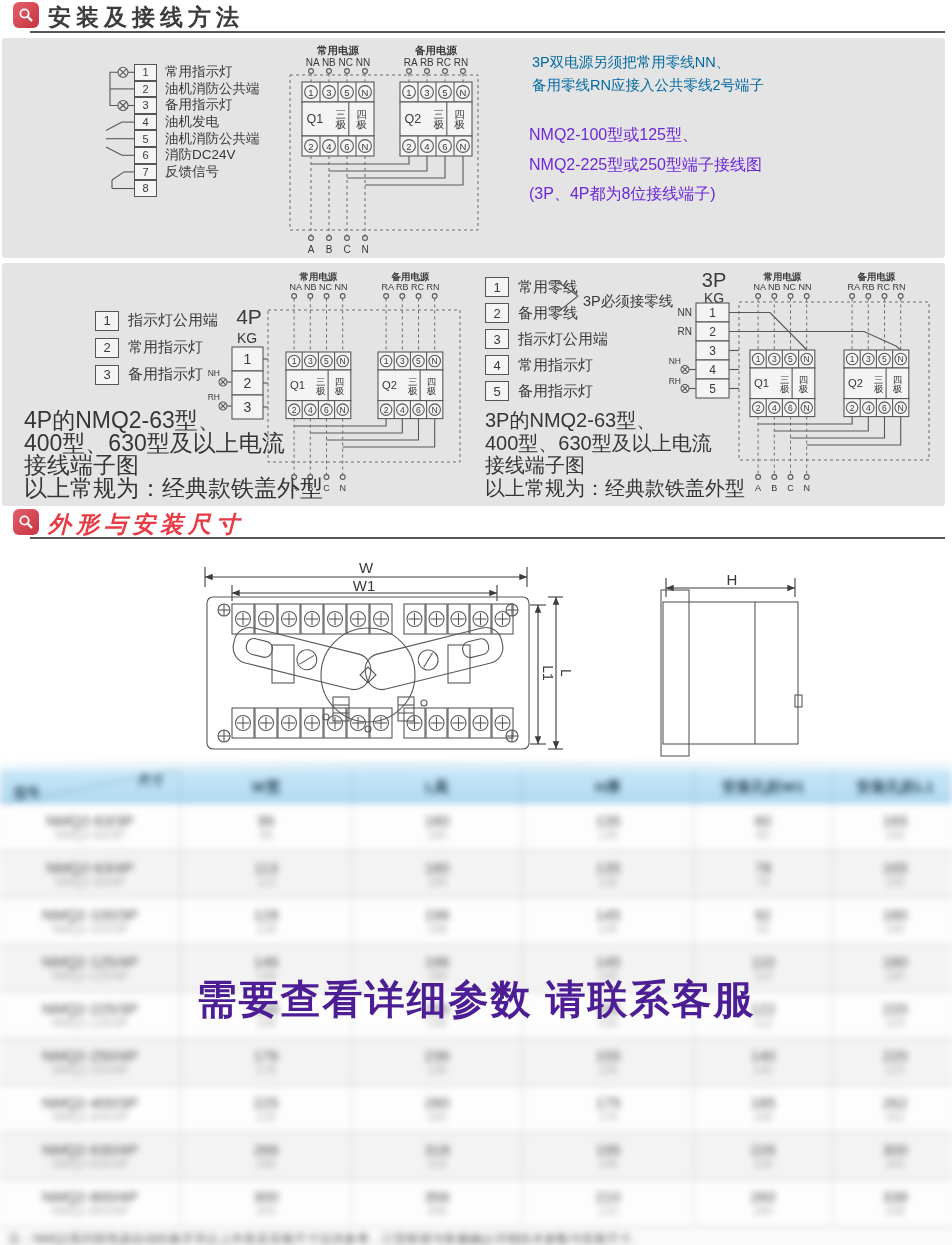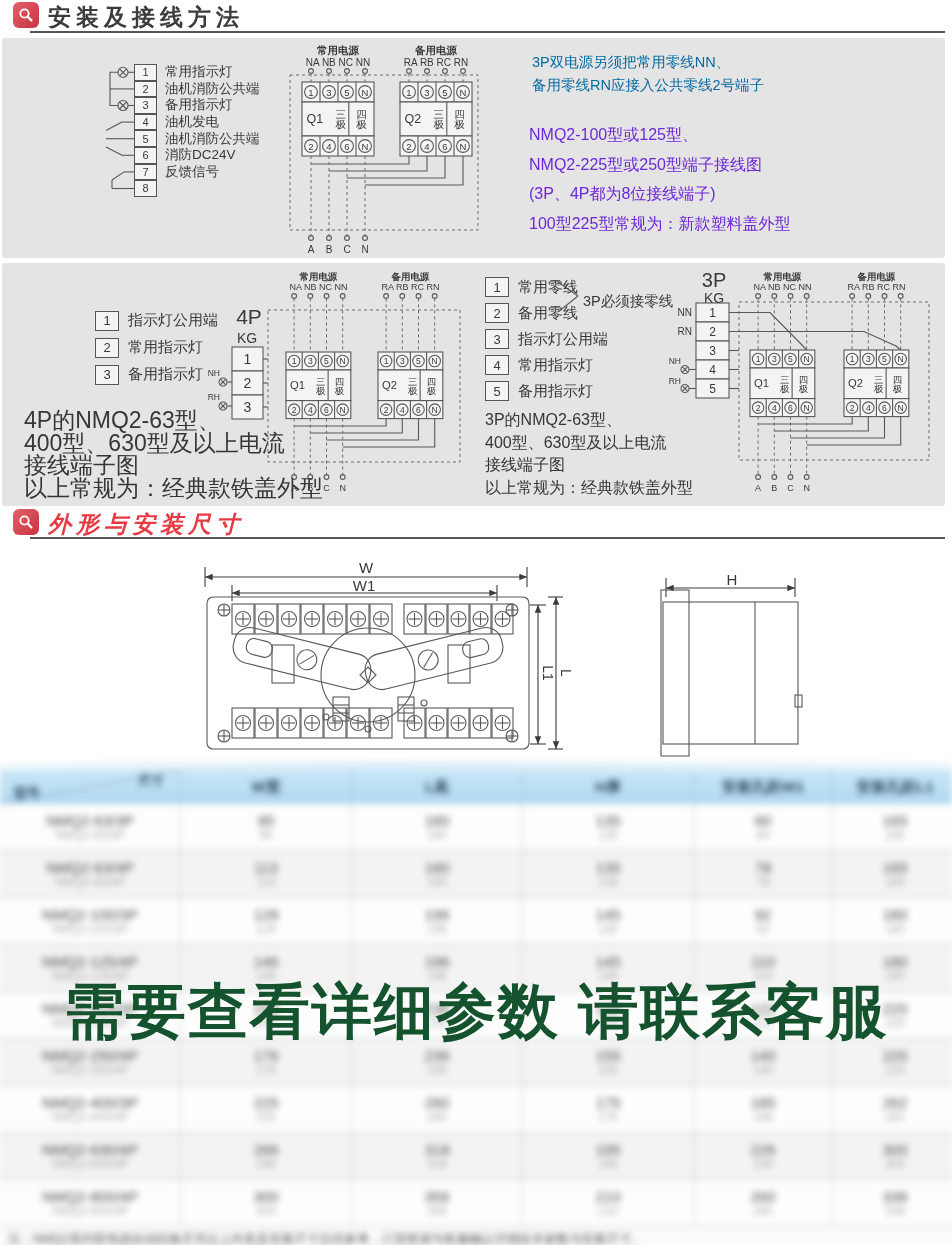--- a/index.html
+++ b/index.html
@@ -35,21 +35,21 @@
   .legend-b .lg-num{width:22px;height:18px;border:1px solid #55565a;background:#f4f4f4;font-size:13px;
        display:flex;align-items:center;justify-content:center;}
   .legend-b .lg-label{margin-left:9px;font-size:15px;font-weight:500;white-space:nowrap;}
   #legendBL .lg-row{height:27px;}
   #legendBR .lg-row{height:26px;}
   
   .note{position:absolute;z-index:2;white-space:nowrap;}
   #noteA-small{left:530px;top:13px;font-size:14.5px;line-height:23px;color:#0369a1;}
   #noteA-large{left:527px;top:82px;font-size:16px;line-height:29.5px;color:#6d28d9;}
   #noteBL{left:22px;top:146px;font-size:23px;line-height:22.5px;color:#353638;}
-  #noteBR{left:483px;top:146px;font-size:16px;line-height:22.5px;color:#353638;}
+  #noteBR{left:483px;top:146px;font-size:20px;line-height:22.5px;color:#353638;}
   
   #svgD{position:absolute;left:0;top:545px;}
   
   .table-zone{position:absolute;left:0;top:762px;width:952px;height:483px;background:#fbfbfb;}
   .blurwrap{position:absolute;inset:0;filter:blur(3.2px);}
   .thead-strip{height:8px;background:linear-gradient(90deg,#f3f9fd,#d9ecf8 40%,#eef7fc);}
   .thead{display:flex;height:34px;background:linear-gradient(#c9e7f8,#b0d8f0);
          font-weight:bold;font-size:15px;color:#2e4a5e;}
   .thcell{display:flex;align-items:center;justify-content:center;border-right:1px solid #9fc3d8;position:relative;}
   .c0{width:180px;flex:0 0 180px;}
@@ -65,21 +65,21 @@
   .trow{display:flex;height:46px;border-bottom:1px solid #c9cacb;}
   .trow:nth-child(even){background:#f3f3f3;}
   .trow:nth-child(odd){background:#fdfdfd;}
   .tcell{display:flex;flex-direction:column;align-items:center;justify-content:center;
          border-right:1px solid #d3d4d5;font-size:15px;color:#4a4b4d;}
   .tcell:last-child{border-right:none;}
   .ghost{opacity:.45;font-size:12px;margin-top:-1px;}
   .tfoot-note{height:24px;display:flex;align-items:center;padding-left:8px;font-size:12.5px;color:#4f5052;
               white-space:nowrap;overflow:hidden;}
   .watermark{position:absolute;top:210px;left:50%;transform:translateX(-50%);z-index:5;
-             font-size:60px;font-weight:bold;letter-spacing:2px;color:#14532d;white-space:nowrap;}
+             font-size:40px;font-weight:bold;letter-spacing:2px;color:#4c1d95;white-space:nowrap;}
 </style>
 </head>
 <body>
 
 <div class="page">
 
   <div class="sec-header" id="h1" style="top:2px;">
     <div class="sec-icon">
       <svg width="16" height="16" viewBox="0 0 16 16">
         <circle cx="6.5" cy="6.5" r="4.2" stroke="#fff" stroke-width="1.8" fill="none"></circle>
@@ -274,21 +274,20 @@
     <div class="note" id="noteA-small">
 
     <div class="note-line">3P双电源另须把常用零线NN、</div>
         <div class="note-line">备用零线RN应接入公共零线2号端子</div>
       </div>
     <div class="note" id="noteA-large">
 
     <div class="note-line">NMQ2-100型或125型、</div>
         <div class="note-line">NMQ2-225型或250型端子接线图</div>
         <div class="note-line">(3P、4P都为8位接线端子)</div>
-        <div class="note-line">100型225型常规为：新款塑料盖外型</div>
       </div>
   </div>
 
   <div class="panel" id="panelB" style="top:263px;height:243px;">
     <svg id="svgB" width="943" height="243" viewBox="0 0 943 243">
 
       <text class="tx mid" x="247" y="53" font-size="21">4P</text>
       <text class="tx mid" x="245" y="75" font-size="14">KG</text>
       <text class="tx endx" x="218" y="110" font-size="8.5">NH</text>
       <text class="tx endx" x="218" y="134" font-size="8.5">RH</text>

